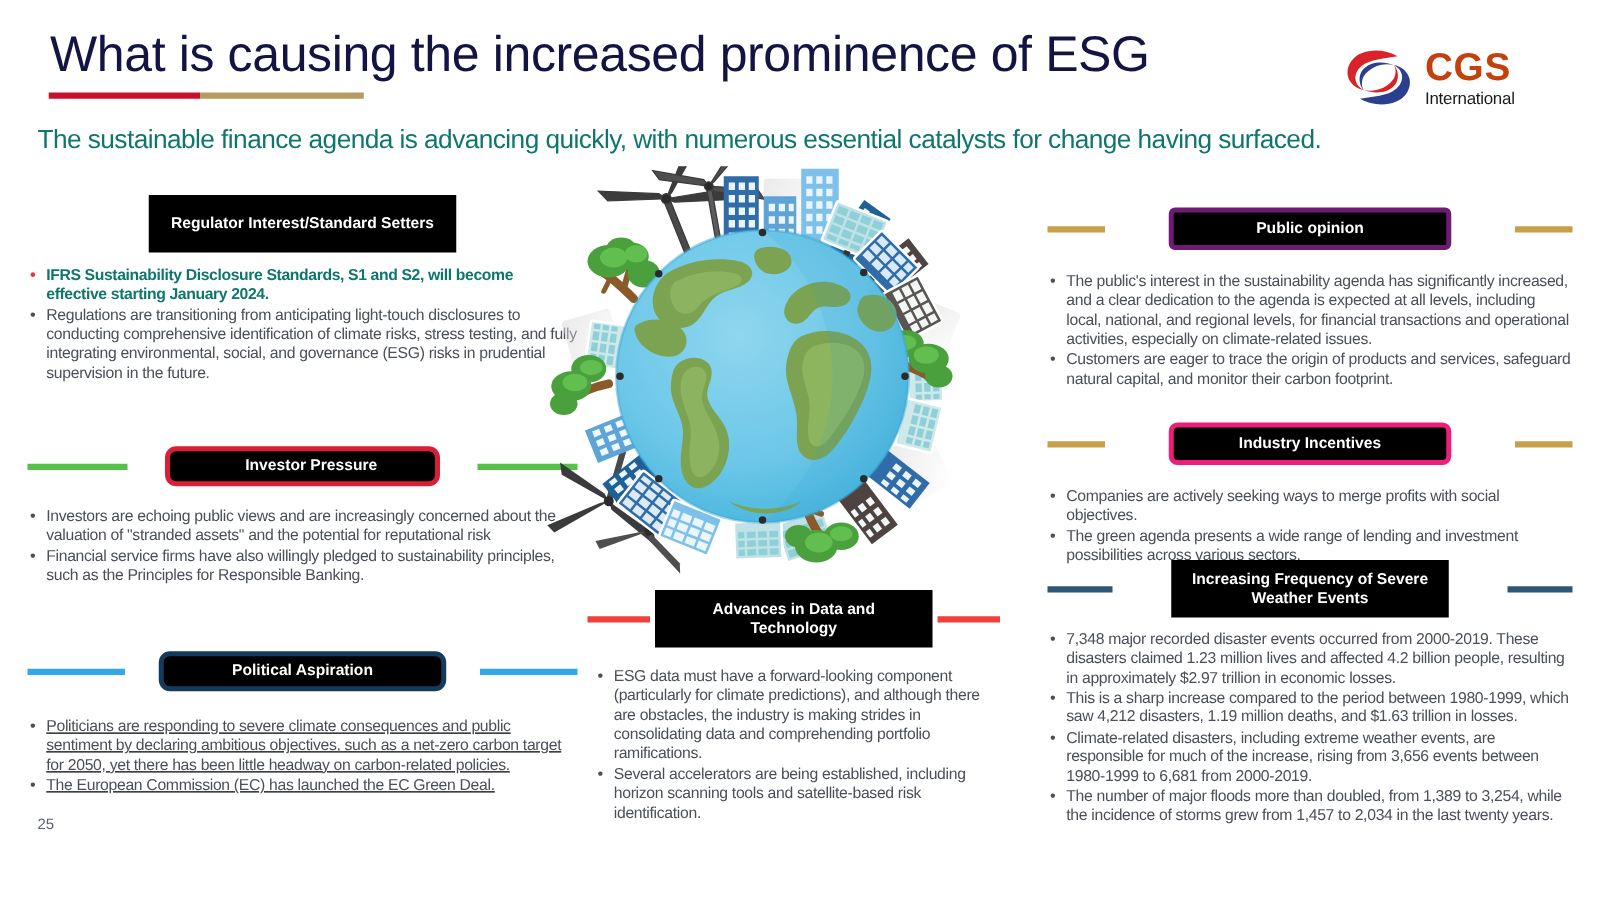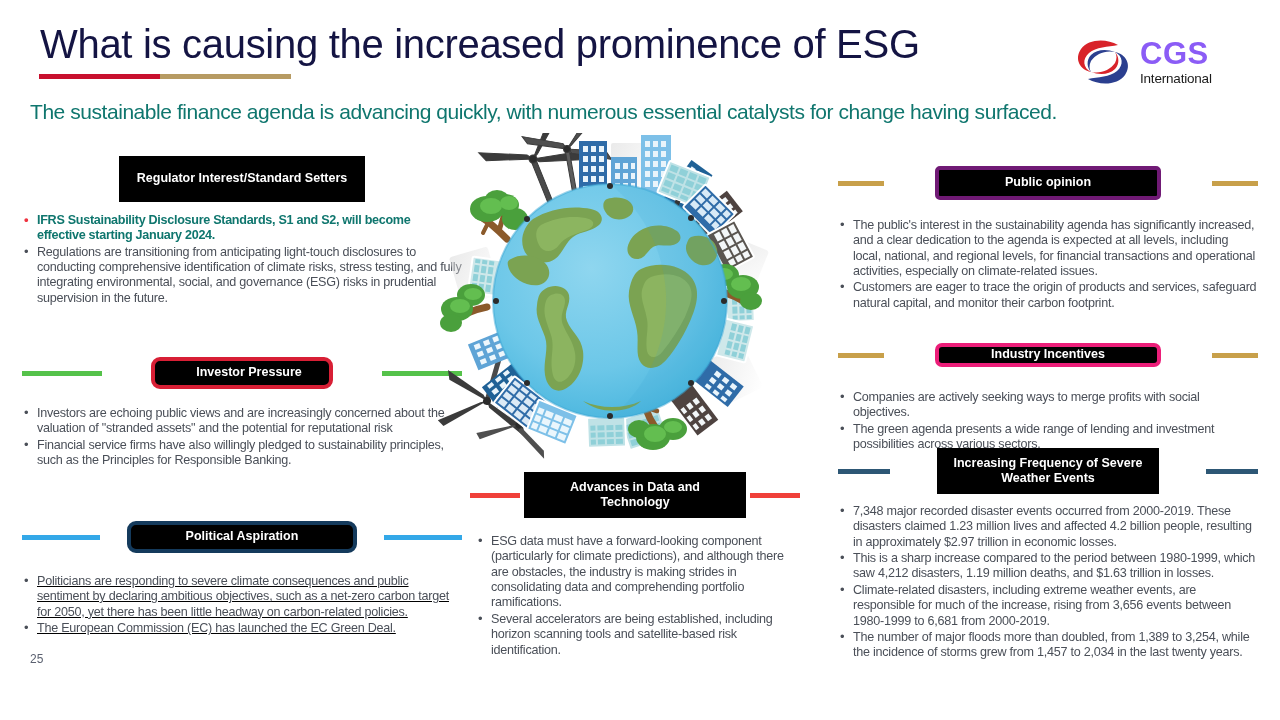--- a/index.html
+++ b/index.html
@@ -23,21 +23,21 @@
 
   #slide-subtitle {
     position:absolute; left:30px; top:100px; width:1190px;
     font-size:21px; color:#0f766e; letter-spacing:-0.45px; white-space:nowrap;
   }
 
   
   #logo { position:absolute; right:38px; top:35px; width:168px; height:54px; display:flex; align-items:center; gap:8px; }
   #logo .mark { width:58px; height:50px; position:relative; flex:none; }
   #logo .wordmark { display:flex; flex-direction:column; justify-content:center; line-height:1; }
-  #logo .cgs { font-size:31px; font-weight:bold; color:#8b5cf6; letter-spacing:0.5px; }
+  #logo .cgs { font-size:31px; font-weight:bold; color:#c2410c; letter-spacing:0.5px; }
   #logo .intl { font-size:13.5px; color:#1a1a1a; letter-spacing:-0.2px; margin-top:3px; }
 
   
   .block { position:absolute; }
   .hdr-row { position:relative; height:42px; display:flex; align-items:center; }
   .hdr-line { height:5px; flex:none; position:absolute; top:50%; margin-top:-2.5px; z-index:0; }
   .hdr-line.left  { left:0; }
   .hdr-line.right { right:0; }
   .hdr-box {
     position:relative; z-index:2; background:#000; color:#fff;
@@ -102,21 +102,21 @@
   <ul class="bullets" style="margin-top:13px;">
     <li class="accent">IFRS Sustainability Disclosure Standards, S1 and S2, will become effective starting January 2024.</li>
     <li>Regulations are transitioning from anticipating light-touch disclosures to conducting comprehensive identification of climate risks, stress testing, and fully integrating environmental, social, and governance (ESG) risks in prudential supervision in the future.</li>
   </ul>
 </div>
 
 <div class="block" id="b-investor" style="left:22px; top:352px; width:440px;">
   <div class="hdr-row">
     <div class="hdr-line left" style="width:80px; background:#55c24a;"></div>
     <div class="hdr-line right" style="width:80px; background:#55c24a;"></div>
-    <div class="hdr-box" style="width:182px; height:32px; border:4px solid #d81f35; border-radius:9px;padding-left:24px;">Investor Pressure</div>
+    <div class="hdr-box" style="width:220px; height:32px; border:4px solid #d81f35; border-radius:9px;padding-left:24px;">Investor Pressure</div>
   </div>
   <ul class="bullets" style="margin-top:12px;">
     <li>Investors are echoing public views and are increasingly concerned about the valuation of "stranded assets" and the potential for reputational risk</li>
     <li>Financial service firms have also willingly pledged to sustainability principles, such as the Principles for Responsible Banking.</li>
   </ul>
 </div>
 
 <div class="block" id="b-political" style="left:22px; top:516px; width:440px;text-decoration:underline;">
   <div class="hdr-row">
     <div class="hdr-line left" style="width:78px; background:#33a8e8;"></div>
@@ -674,21 +674,21 @@
   <ul class="bullets" style="margin-top:14px;">
     <li>The public's interest in the sustainability agenda has significantly increased, and a clear dedication to the agenda is expected at all levels, including local, national, and regional levels, for financial transactions and operational activities, especially on climate-related issues.</li>
     <li>Customers are eager to trace the origin of products and services, safeguard natural capital, and monitor their carbon footprint.</li>
   </ul>
 </div>
 
 <div class="block" id="b-industry" style="left:838px; top:334px; width:420px;">
   <div class="hdr-row">
     <div class="hdr-line left" style="width:46px; background:#c8a04a;"></div>
     <div class="hdr-line right" style="width:46px; background:#c8a04a;"></div>
-    <div class="hdr-box" style="width:226px; height:24px; border:4px solid #ec1e79; border-radius:7px;">Industry Incentives</div>
+    <div class="hdr-box" style="width:226px; height:34px; border:4px solid #ec1e79; border-radius:7px;">Industry Incentives</div>
   </div>
   <ul class="bullets" style="margin-top:14px;">
     <li>Companies are actively seeking ways to merge profits with social objectives.</li>
     <li> The green agenda presents a wide range of lending and investment possibilities across various sectors.</li>
   </ul>
 </div>
 
 <div class="block" id="b-weather" style="left:838px; top:450px; width:420px;">
   <div class="hdr-row">
     <div class="hdr-line left" style="width:52px; background:#2d5775;"></div>

